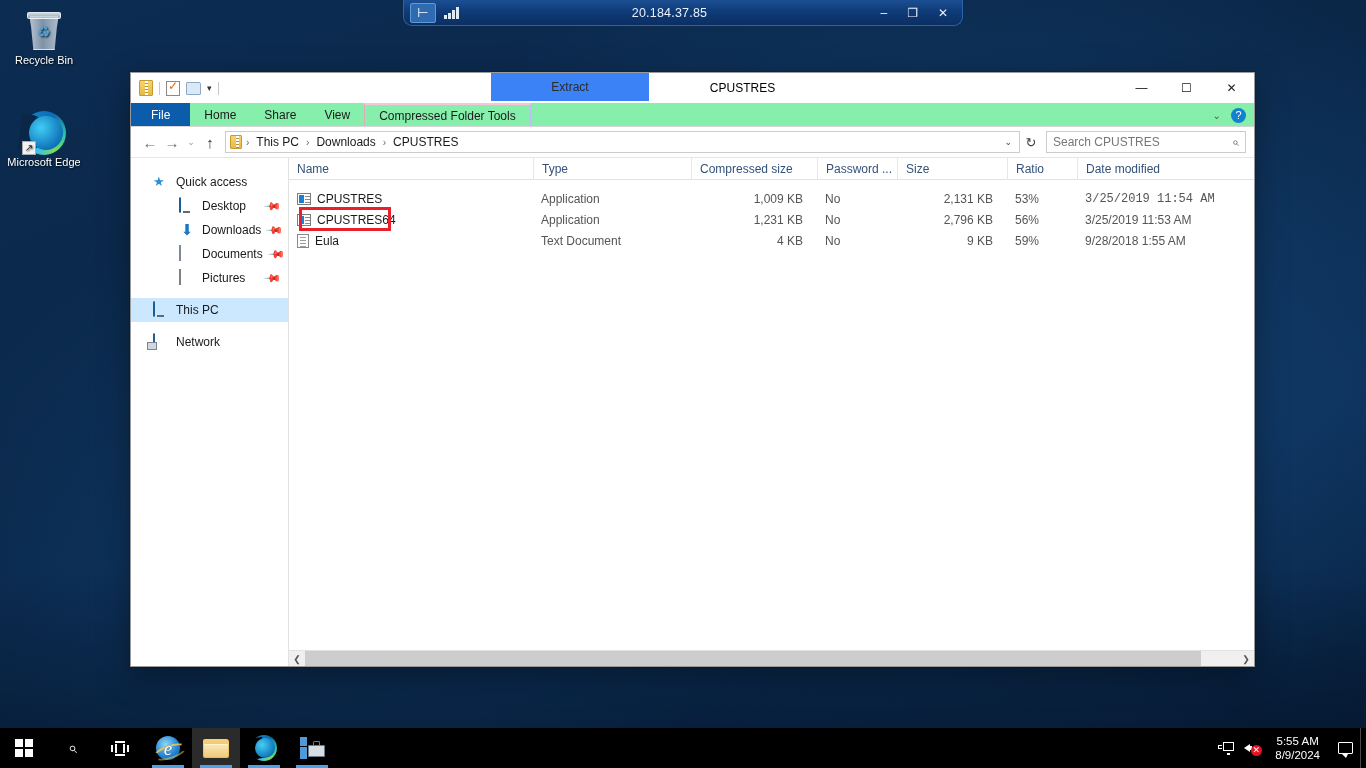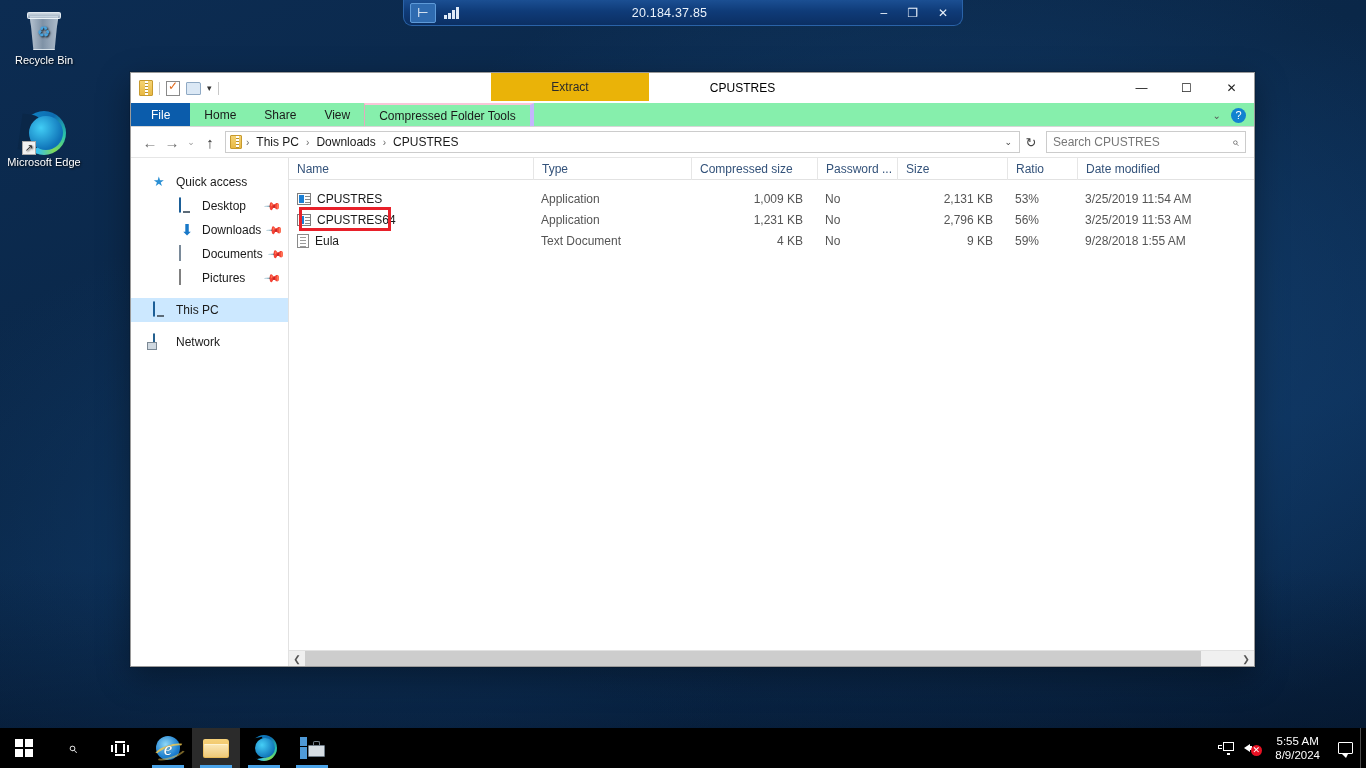--- a/index.html
+++ b/index.html
@@ -153,37 +153,37 @@
 
   .wbtns { position:absolute; right:0; top:0; display:flex; height:30px; }
   .wbtn {
     width:45px; height:30px; display:flex; align-items:center; justify-content:center;
     font-size:12px; color:#1a1a1a;
   }
 
   
   .ctx-strip {
     position:absolute; left:360px; top:0; width:158px; height:28px;
-    background:#eab308;
+    background:#3b82f6;
     display:flex; align-items:center; justify-content:center;
     font-size:12px; color:#2b2b2b;
   }
 
   
   .tabbar {
     height:24px; display:flex; align-items:stretch; font-size:12px;
     border-bottom:1px solid #d6d6d6; background:#86efac;
     flex: 0 0 24px; position:relative;
   }
   .tab {
     padding:0 14px; display:flex; align-items:center; color:#1a1a1a; white-space:nowrap;
   }
   .tab.file { background:#0b5cab; color:#fff; font-weight:normal; padding:0 20px; }
   .tab.ctx {
-    border-left:1px solid #e3a9bf; border-right:4px solid #c4b5fd;
+    border-left:1px solid #e3a9bf; border-right:1px solid #c4b5fd;
     border-top: 2px solid #f9c6d8;
   }
   .ribbon-right {
     position:absolute; right:8px; top:0; height:24px; display:flex; align-items:center; gap:10px;
   }
   .chev { font-size:10px; color:#555; }
   .helpbtn {
     width:15px; height:15px; border-radius:50%; background:#1182d0; color:#fff;
     font-size:11px; display:flex; align-items:center; justify-content:center; line-height:1;
   }
@@ -625,21 +625,21 @@
         <div class="row" style="margin-top:8px;">
           <div class="cell" style="width:244px;">
             <span class="f-app"></span>
             <span>CPUSTRES</span>
           </div>
           <div class="cell gray" style="width:158px;">Application</div>
           <div class="cell gray num" style="width:126px;">1,009 KB</div>
           <div class="cell gray" style="width:80px;">No</div>
           <div class="cell gray num" style="width:110px;">2,131 KB</div>
           <div class="cell gray" style="width:70px;">53%</div>
-          <div class="cell gray" style="flex:1;">3/25/2019 11:54 AM</div>
+          <div class="cell gray" style="flex:1;font-family:Liberation Mono, monospace;">3/25/2019 11:54 AM</div>
         </div>
 
         <div class="row">
           <div class="cell" style="width:244px;">
             <span class="f-app"></span>
             <span>CPUSTRES64</span>
           </div>
           <div class="cell gray" style="width:158px;">Application</div>
           <div class="cell gray num" style="width:126px;">1,231 KB</div>
           <div class="cell gray" style="width:80px;">No</div>

